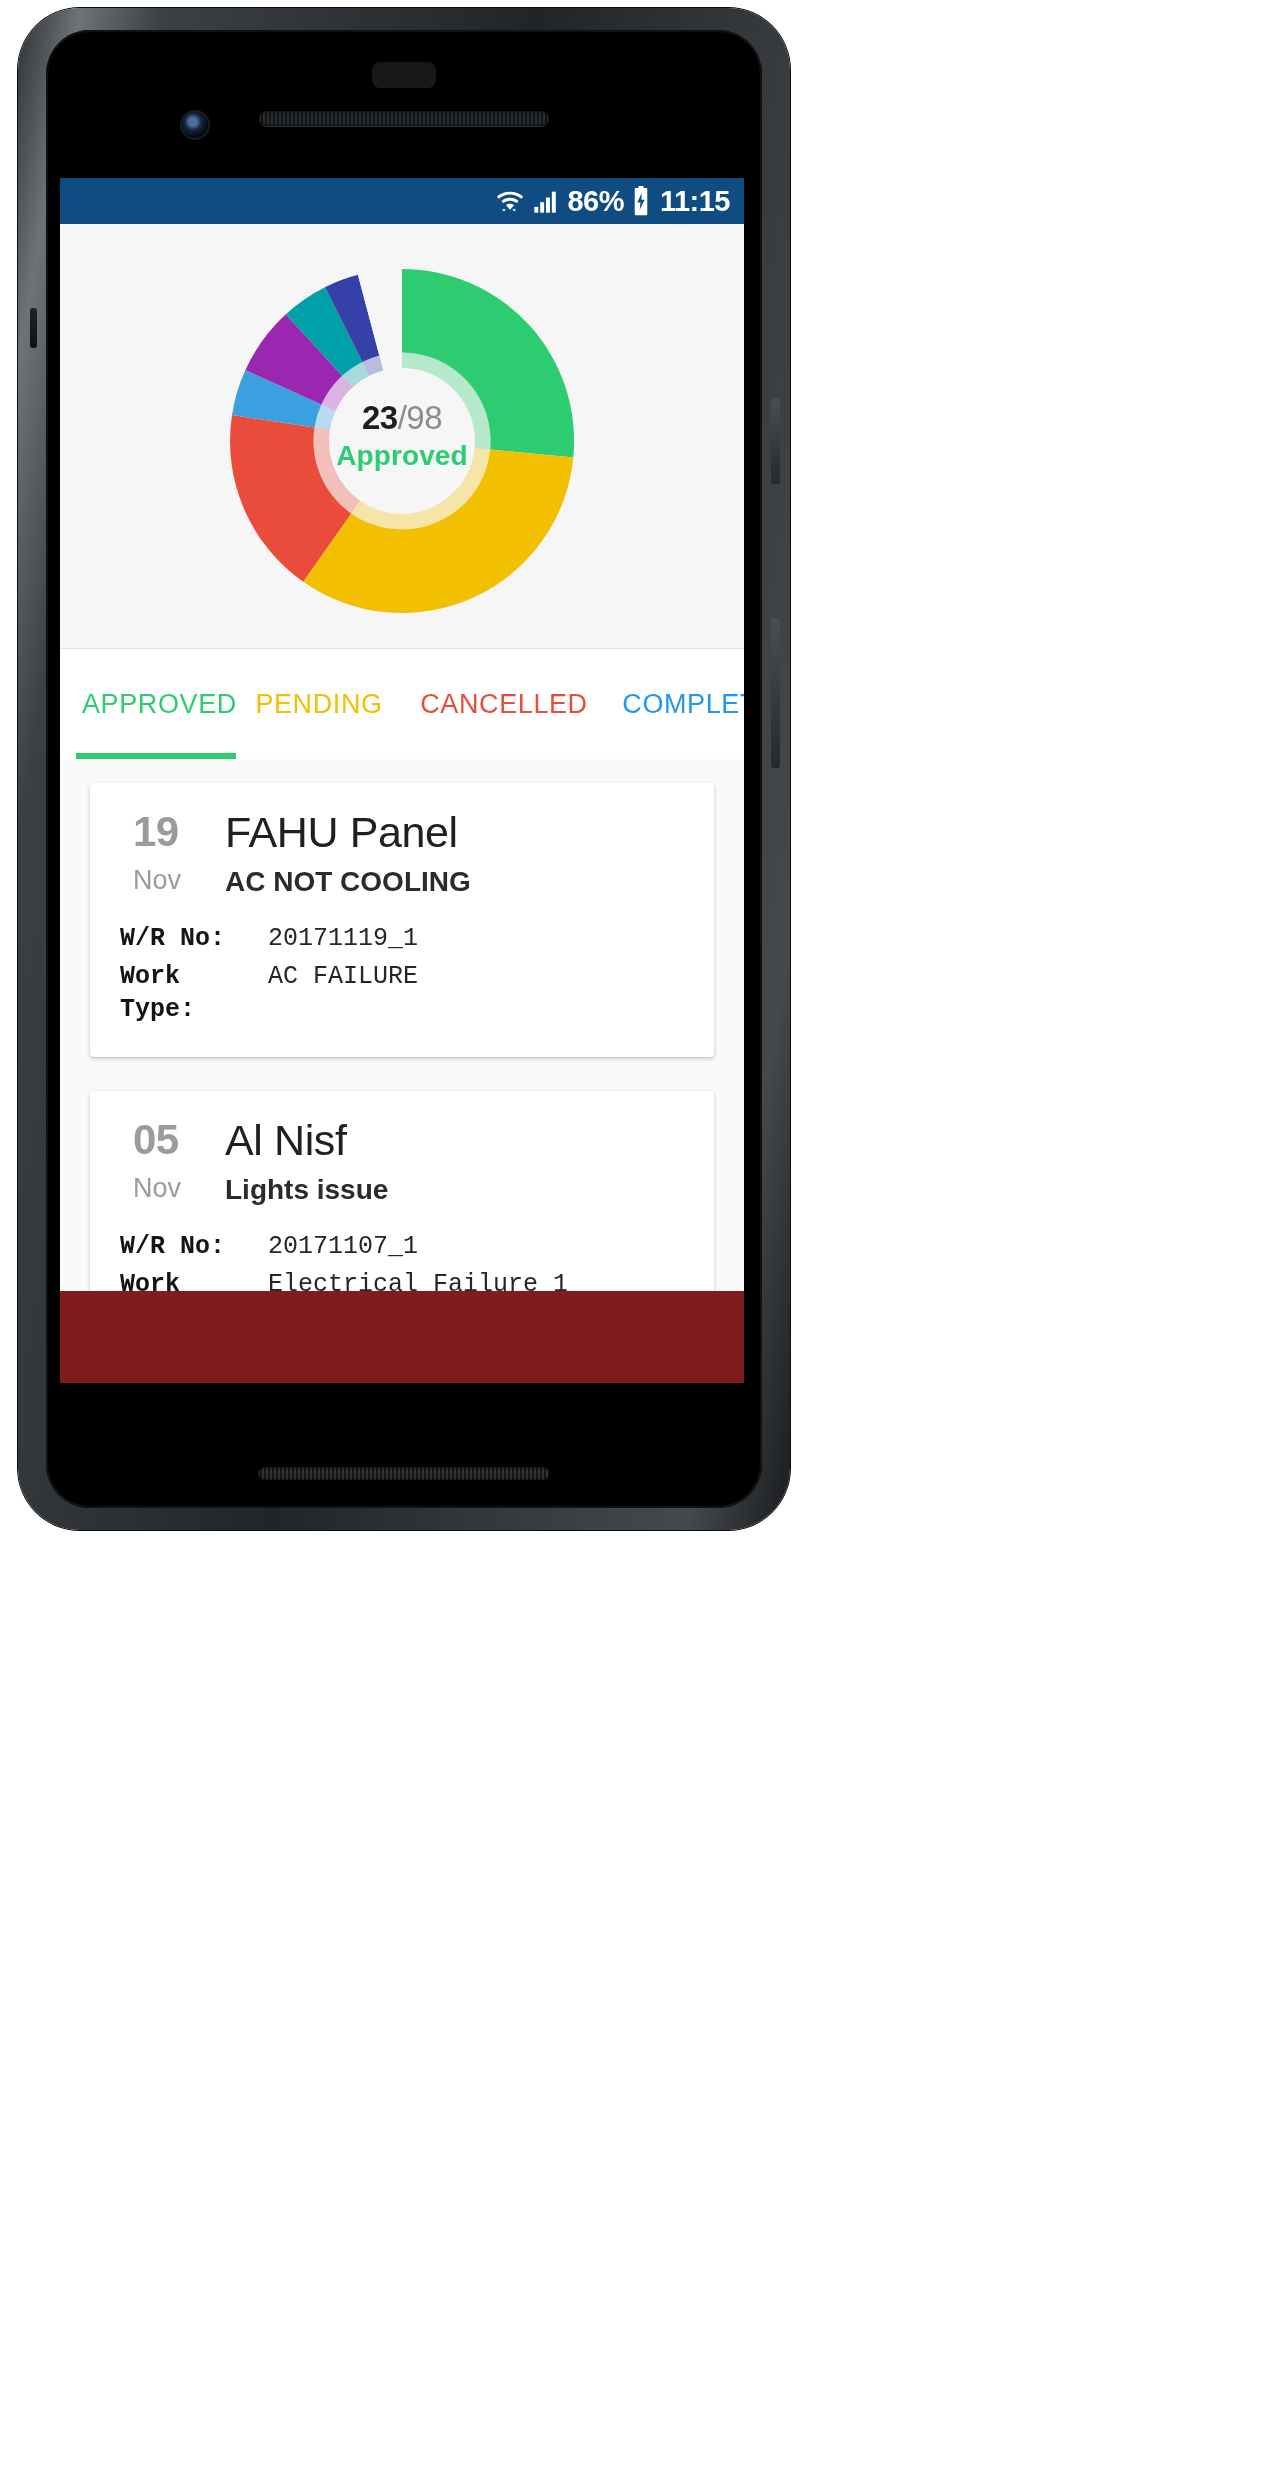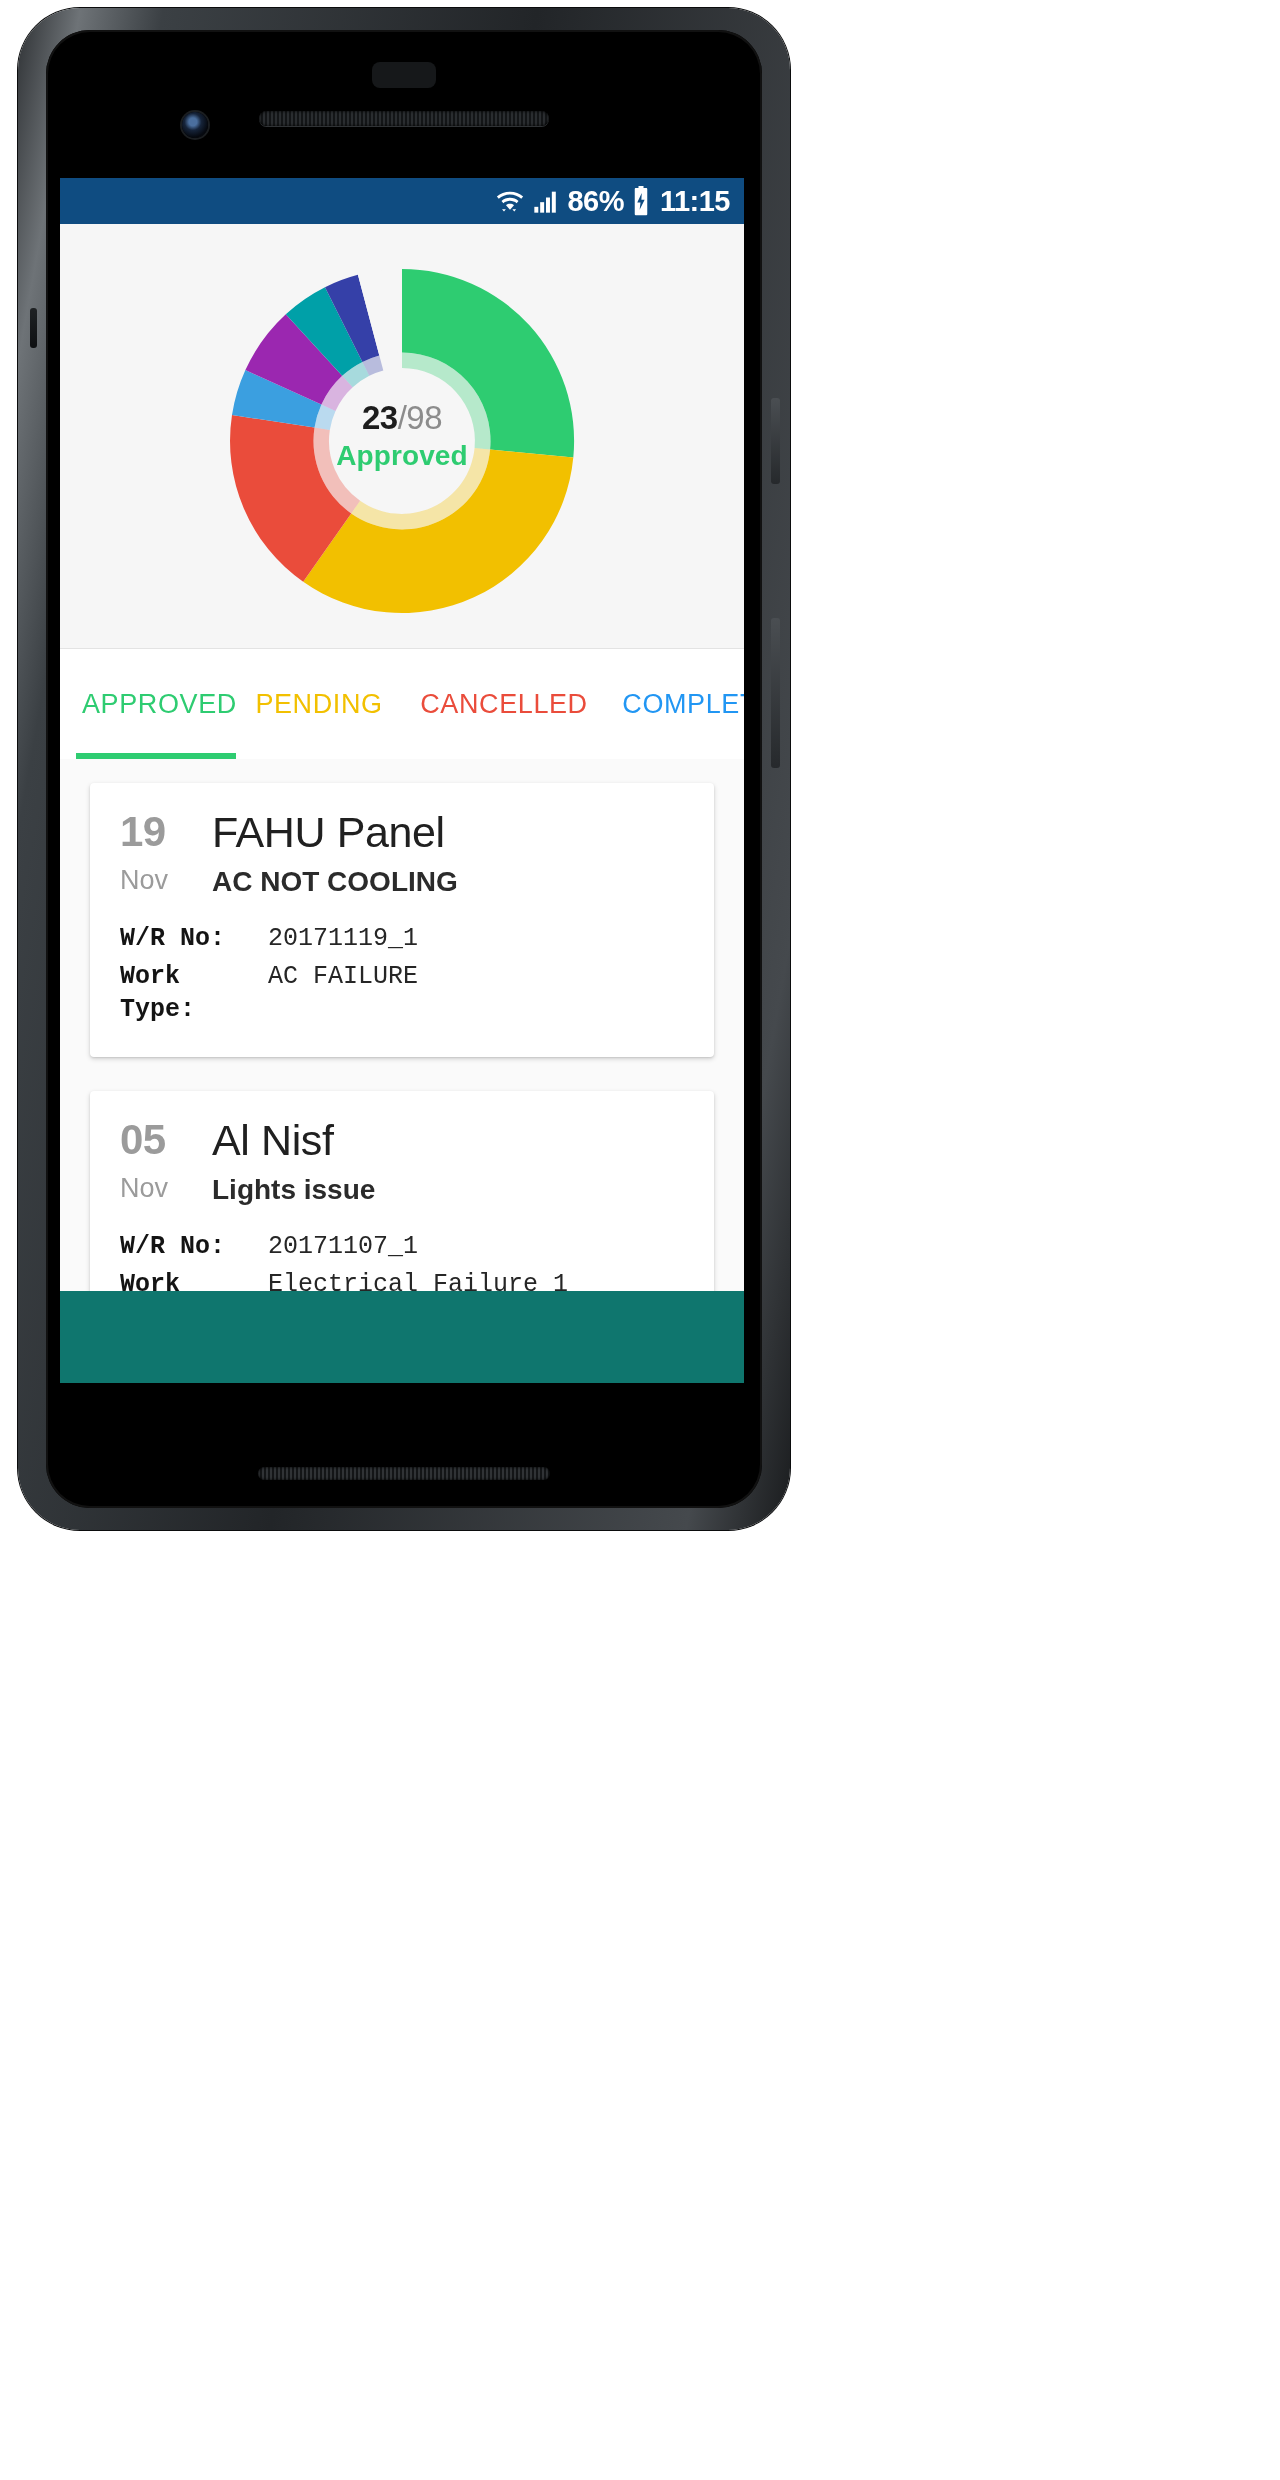--- a/index.html
+++ b/index.html
@@ -54,21 +54,21 @@
   .bottom-speaker {
     position:absolute; left:50%; transform:translateX(-50%); bottom:28px;
     width:292px; height:13px; border-radius:7px;
     background:repeating-linear-gradient(90deg,#303336 0 2px,#131517 2px 4px);
     box-shadow:inset 0 0 3px #000;
   }
 
   
   #screen {
     position:absolute; left:60px; top:178px; width:684px; height:1205px;
-    background:#0f766e; overflow:hidden;
+    background:#7f1d1d; overflow:hidden;
   }
 
   
   .statusbar {
     height:46px; background:#0f4c81; display:flex; align-items:center;
     justify-content:flex-end; padding-right:14px; gap:7px;
     color:#fff;
   }
   .sb-ico { display:flex; align-items:flex-end; }
   .sb-text { font-size:29px; font-weight:bold; letter-spacing:-0.5px; line-height:1; }
@@ -124,21 +124,21 @@
   }
 
   
   .list { background:#fafafa; padding:24px 0 0 0; height:532px; overflow:hidden; }
   .card {
     background:#fff; margin:0 30px 34px 30px; border-radius:4px;
     padding:28px 30px 26px 30px;
     box-shadow:0 2px 5px rgba(0,0,0,.16), 0 1px 2px rgba(0,0,0,.10);
   }
   .card-head { display:flex; align-items:flex-start; }
-  .card-date { width:84px; flex:0 0 84px; }
+  .card-date { width:84px; flex:0 0 84px;margin-left:13px; }
   .cd-day { font-size:42px; font-weight:bold; color:#9b9b9b; line-height:1; letter-spacing:-.5px;}
   .cd-mon { font-size:27px; color:#9b9b9b; line-height:1; margin-top:14px; font-weight:normal;}
   .card-main { flex:1; padding-left:8px; }
   .cm-title { font-size:43px; color:#202020; line-height:1.02; letter-spacing:-.4px; font-weight:normal;}
   .cm-sub { font-size:28px; color:#2b2b2b; margin-top:13px; line-height:1; font-weight:bold;}
   .card-rows { margin-top:26px;font-family:Liberation Mono, monospace; }
   .crow { display:flex; font-size:25px; line-height:1.35; margin-bottom:4px; }
   .crow .k { font-weight:bold; color:#141414; flex:0 0 148px; }
   .crow .v { color:#262626; font-weight:normal; }
 </style>

